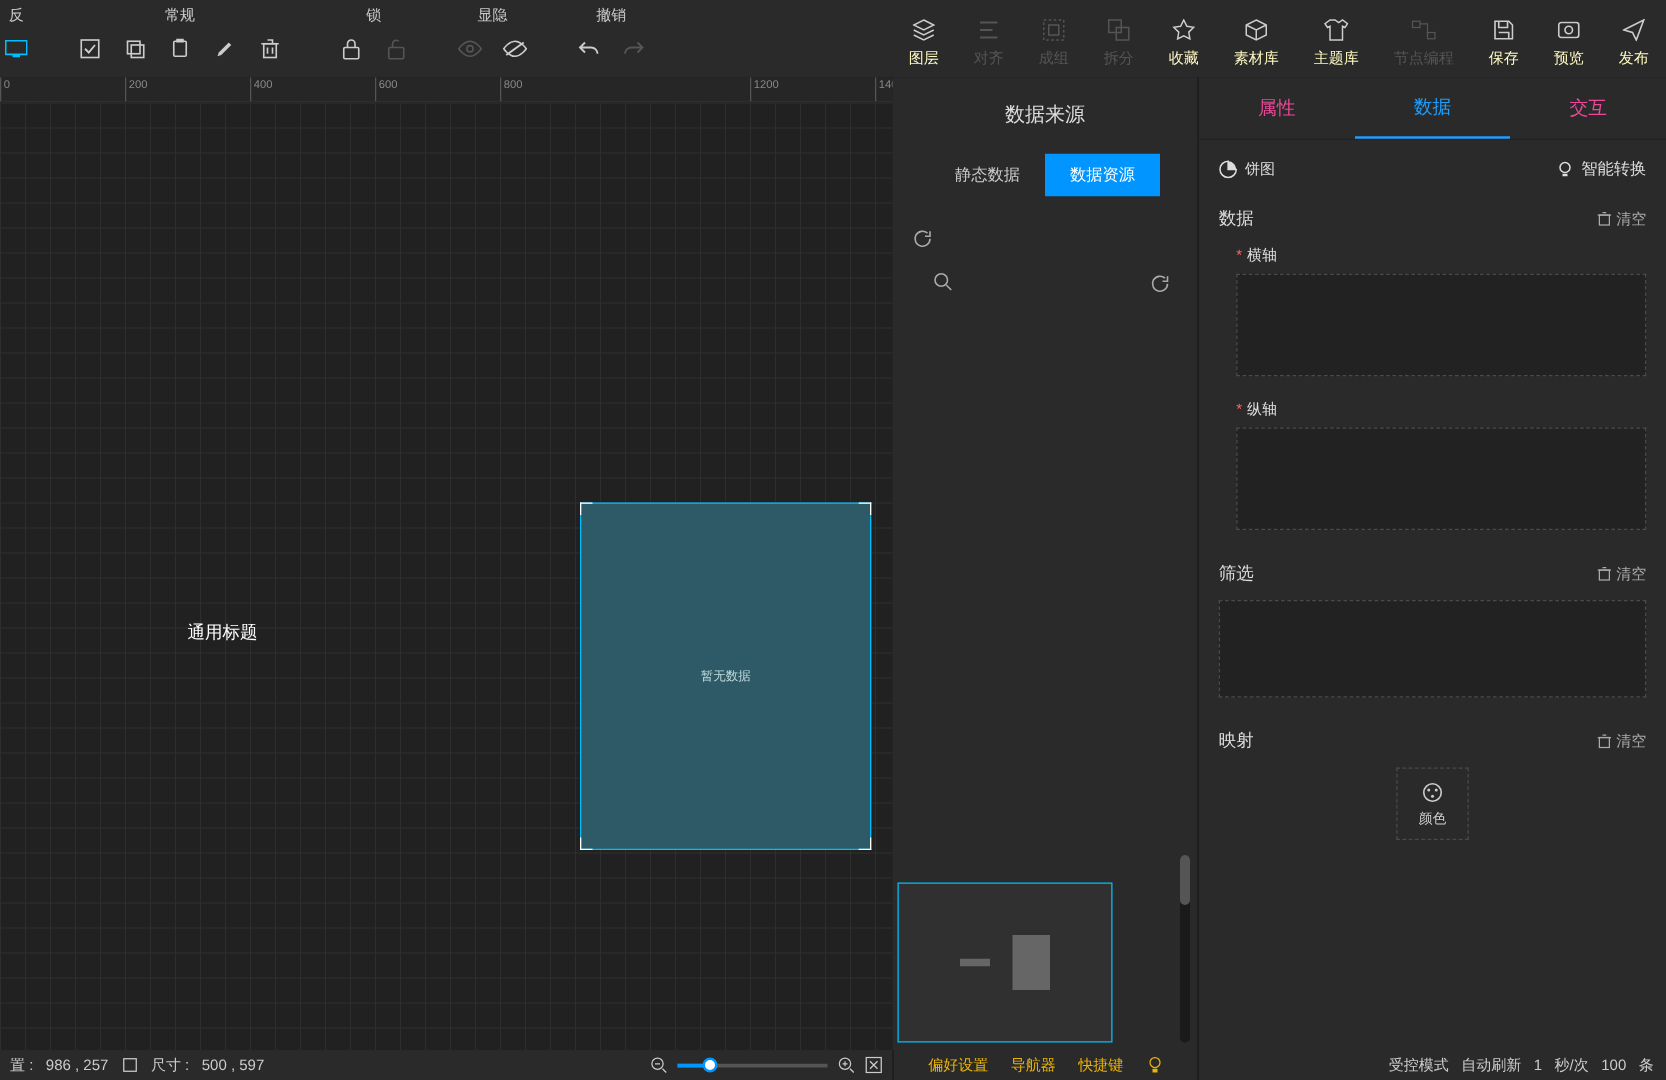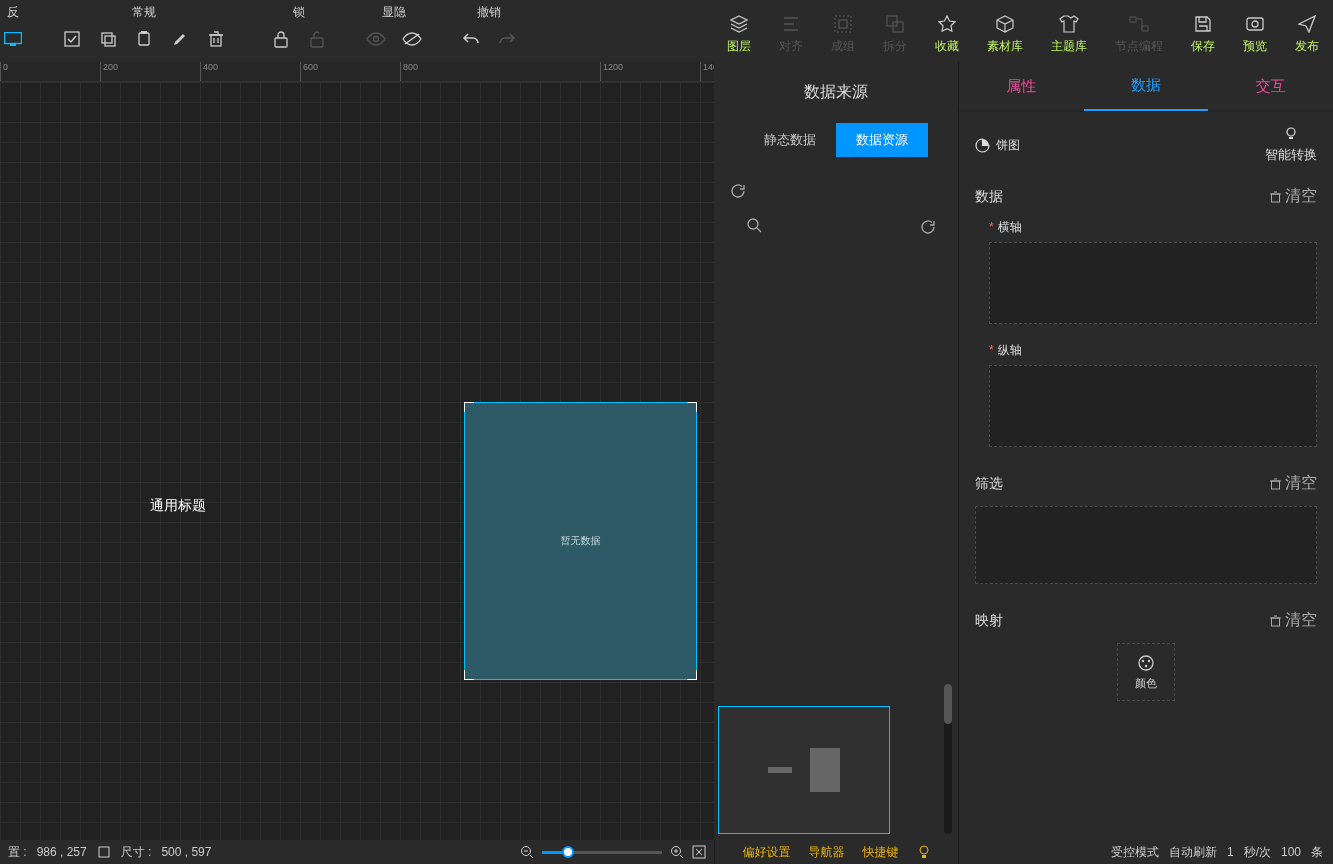--- a/index.html
+++ b/index.html
@@ -15,21 +15,21 @@
 .tb-left { display: flex; padding-left: 0px; }
 .tb-group { display: flex; flex-direction: column; align-items: center; justify-content: flex-start; padding: 4px 8px 0 8px; }
 .tb-group-label { font-size: 12px; color: #ccc; margin-bottom: 8px; }
 .tb-row { display: flex; gap: 16px; align-items: center; }
 .tb-icon { width: 20px; height: 20px; display: flex; align-items: center; justify-content: center; color: #ccc; cursor: pointer; }
 .tb-icon.active { color: #00bfff; }
 .tb-icon.disabled { color: #555; }
 .tb-right { display: flex; margin-left: auto; }
 .tb-col { display: flex; flex-direction: column; align-items: center; justify-content: center; padding: 6px 14px 0 14px; gap: 4px; cursor: pointer; }
 .tb-col-icon { width: 20px; height: 20px; display: flex; align-items: center; justify-content: center; color: #ccc; }
-.tb-col-label { font-size: 12px; color: #bef264; }
+.tb-col-label { font-size: 12px; color: #fef9c3; }
 .tb-col.disabled .tb-col-icon, .tb-col.disabled .tb-col-label { color: #555; }
 
 
 .canvas-wrap { position: absolute; top: 62px; left: 0; width: 714px; height: 778px; background: #1f1f1f; }
 .ruler-h { position: absolute; top: 0; left: 0; right: 0; height: 20px; background: #262626; border-bottom: 1px solid #333; }
 .ruler-h .tick-major { position: absolute; top: 0; bottom: 0; border-left: 1px solid #555; font-size: 9px; color: #888; padding-left: 2px; }
 .canvas-grid { position: absolute; top: 20px; left: 0; right: 0; bottom: 0;
   background-image: linear-gradient(#2e2e2e 1px, transparent 1px), linear-gradient(90deg, #2e2e2e 1px, transparent 1px);
   background-size: 20px 20px; background-color: #212121;
 }
@@ -62,24 +62,24 @@
 .ds-scrollbar { position: absolute; bottom: 30px; right: 6px; width: 8px; height: 150px; background: #1a1a1a; border-radius: 4px; }
 .ds-scroll-thumb { position: absolute; top: 0; width: 8px; height: 40px; background: #555; border-radius: 4px; }
 
 
 .right-panel { position: absolute; top: 62px; left: 958px; right: 0; bottom: 0; background: #2a2a2a; display: flex; flex-direction: column; border-left: 1px solid #1a1a1a; overflow: hidden; }
 .rp-tabs { display: flex; height: 50px; border-bottom: 1px solid #222; }
 .rp-tab { flex: 1; display: flex; align-items: center; justify-content: center; font-size: 15px; color: #ec4899; cursor: pointer; }
 .rp-tab.active { color: #1e9fff; border-bottom: 2px solid #1e9fff; }
 .rp-row1 { display: flex; align-items: center; justify-content: space-between; padding: 14px 16px; }
 .rp-row1-left { display: flex; align-items: center; gap: 6px; color: #ddd; font-size: 12px; }
-.rp-row1-right { display: flex; align-items: center; gap: 6px; color: #ddd; font-size: 13px; cursor: pointer; flex-direction: column; }
+.rp-row1-right { display: flex; align-items: center; gap: 6px; color: #ddd; font-size: 13px; cursor: pointer; }
 .rp-section { padding: 8px 16px 0 16px; }
 .rp-sec-head { display: flex; justify-content: space-between; align-items: center; font-size: 14px; color: #ddd; margin-bottom: 12px; }
-.rp-clear { display: flex; align-items: center; gap: 4px; color: #aaa; font-size: 16px; cursor: pointer; }
+.rp-clear { display: flex; align-items: center; gap: 4px; color: #aaa; font-size: 12px; cursor: pointer; }
 .rp-field-label { font-size: 12px; color: #ddd; margin: 8px 0 6px 14px; }
 .rp-field-label .req { color: #ff6464; margin-right: 4px; }
 .rp-dropzone { height: 82px; margin: 0 0 18px 14px; background: #222; border: 1px dashed #4a4a4a; }
 .rp-dropzone.small { height: 78px; }
 .rp-color-box { width: 58px; height: 58px; border: 1px dashed #4a4a4a; margin: 10px auto; display: flex; flex-direction: column; align-items: center; justify-content: center; gap: 4px; cursor: pointer; }
 .rp-color-icon { width: 18px; height: 18px; color: #ccc; }
 .rp-color-label { font-size: 11px; color: #ccc; }
 
 
 .status-left { position: absolute; bottom: 0; left: 0; width: 714px; height: 24px; background: #2a2a2a; display: flex; align-items: center; padding: 0 8px; gap: 10px; font-size: 12px; color: #ccc; }

